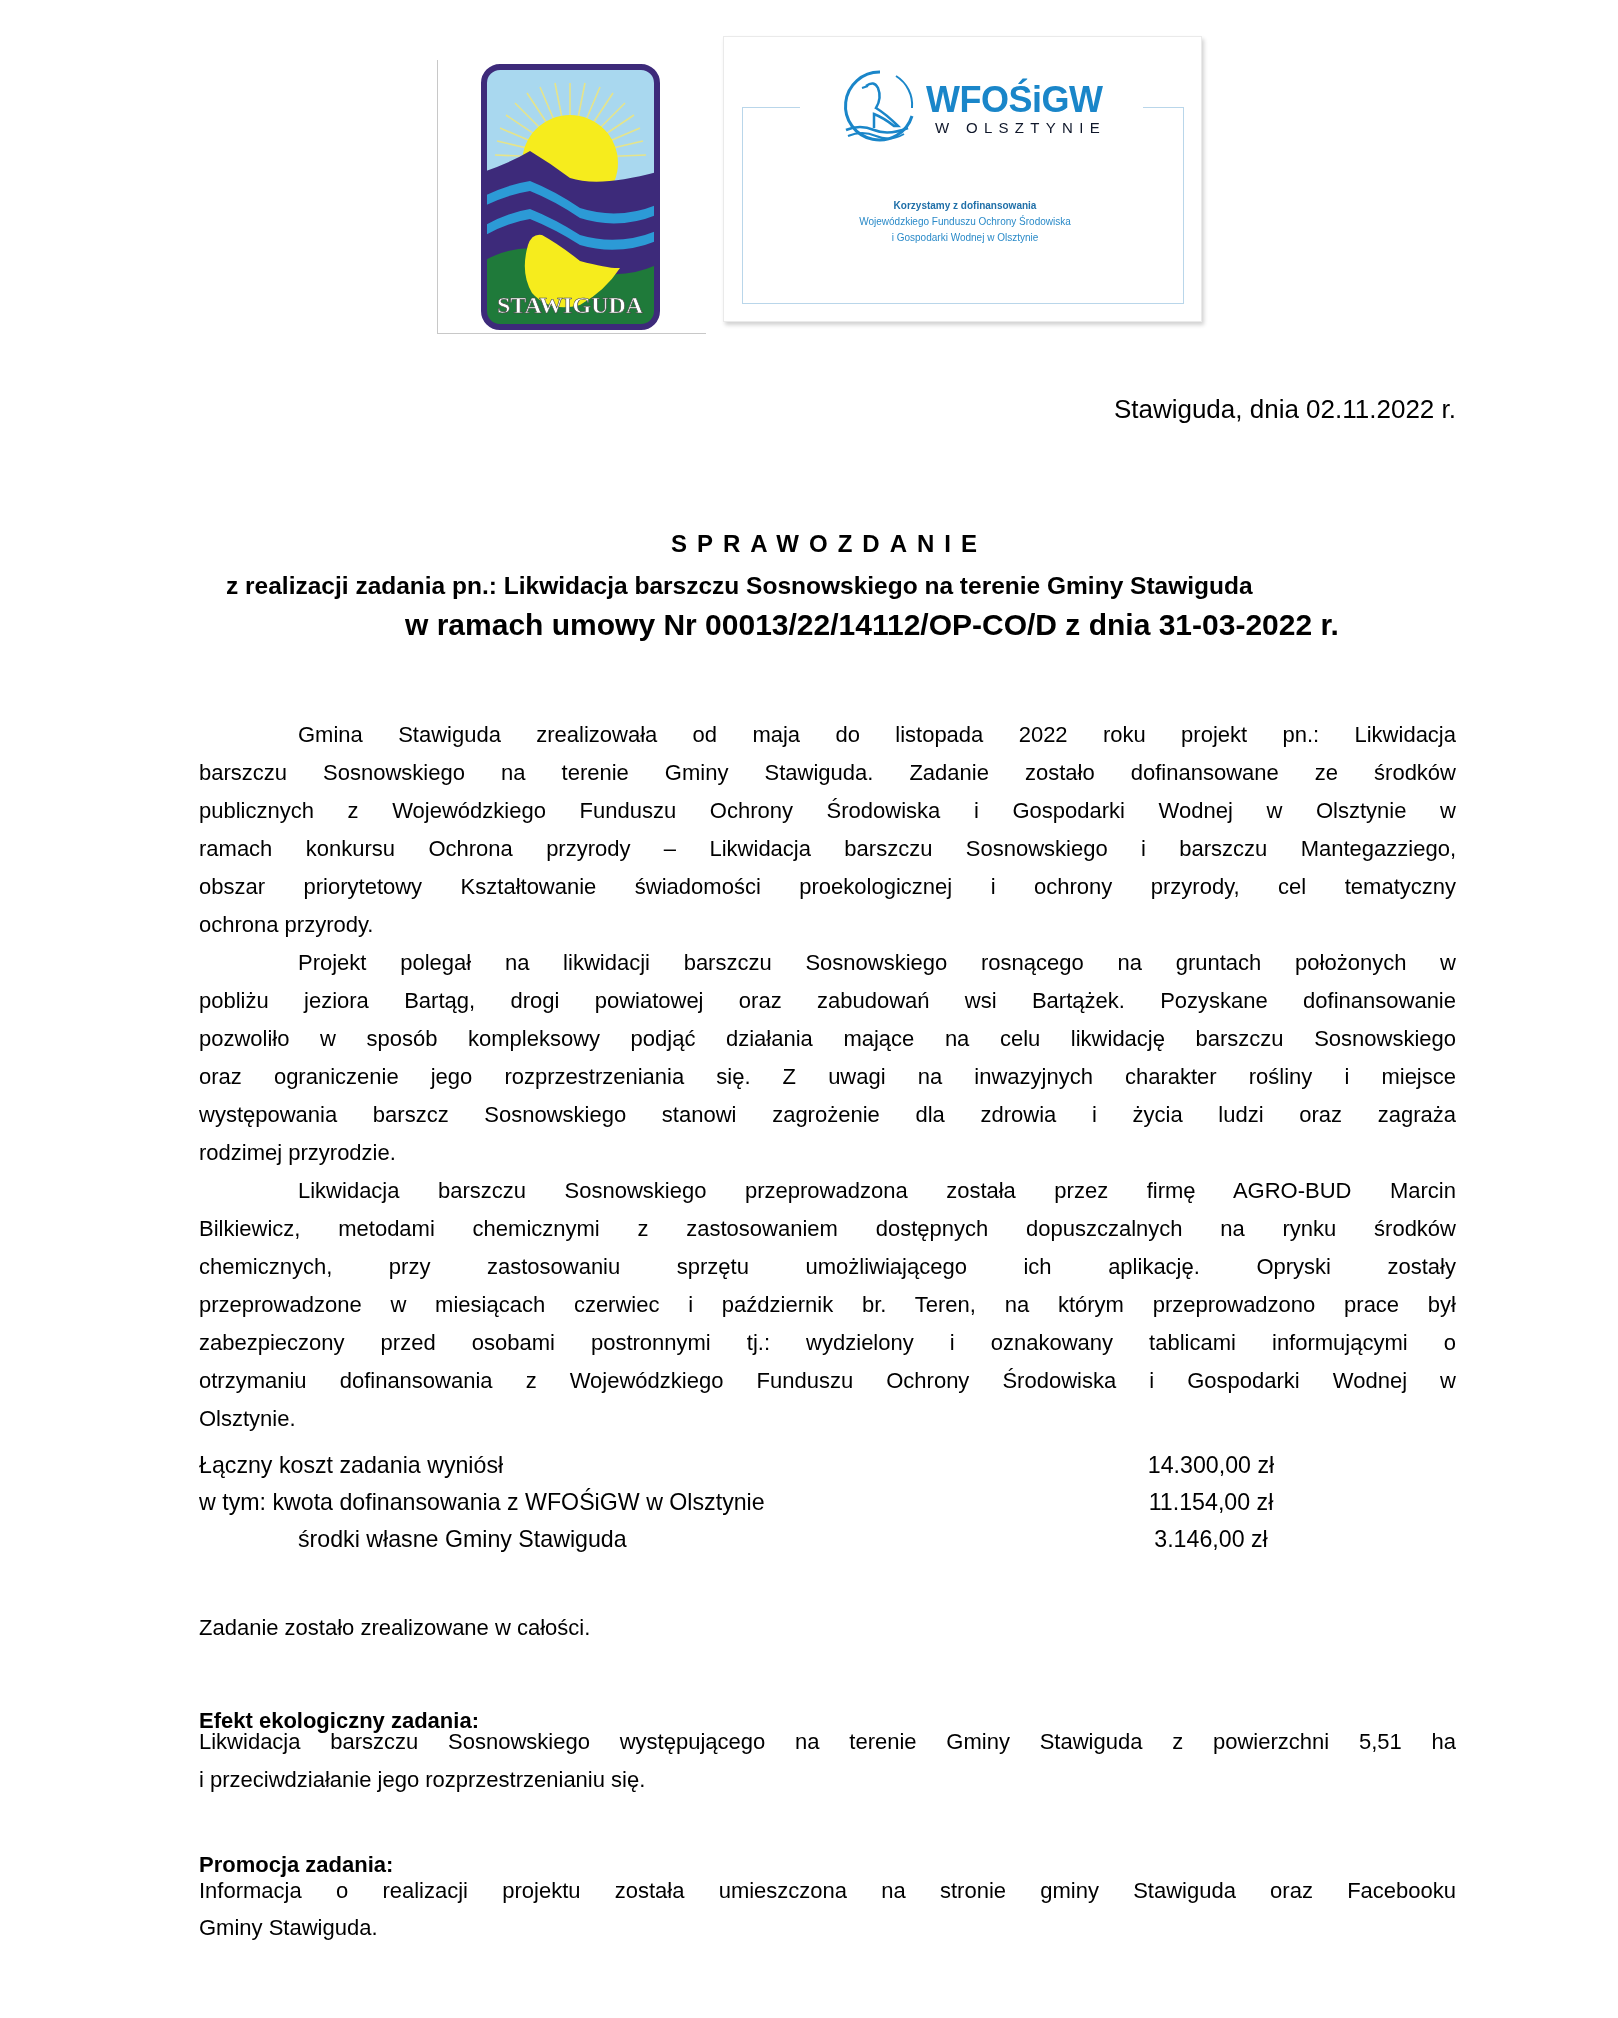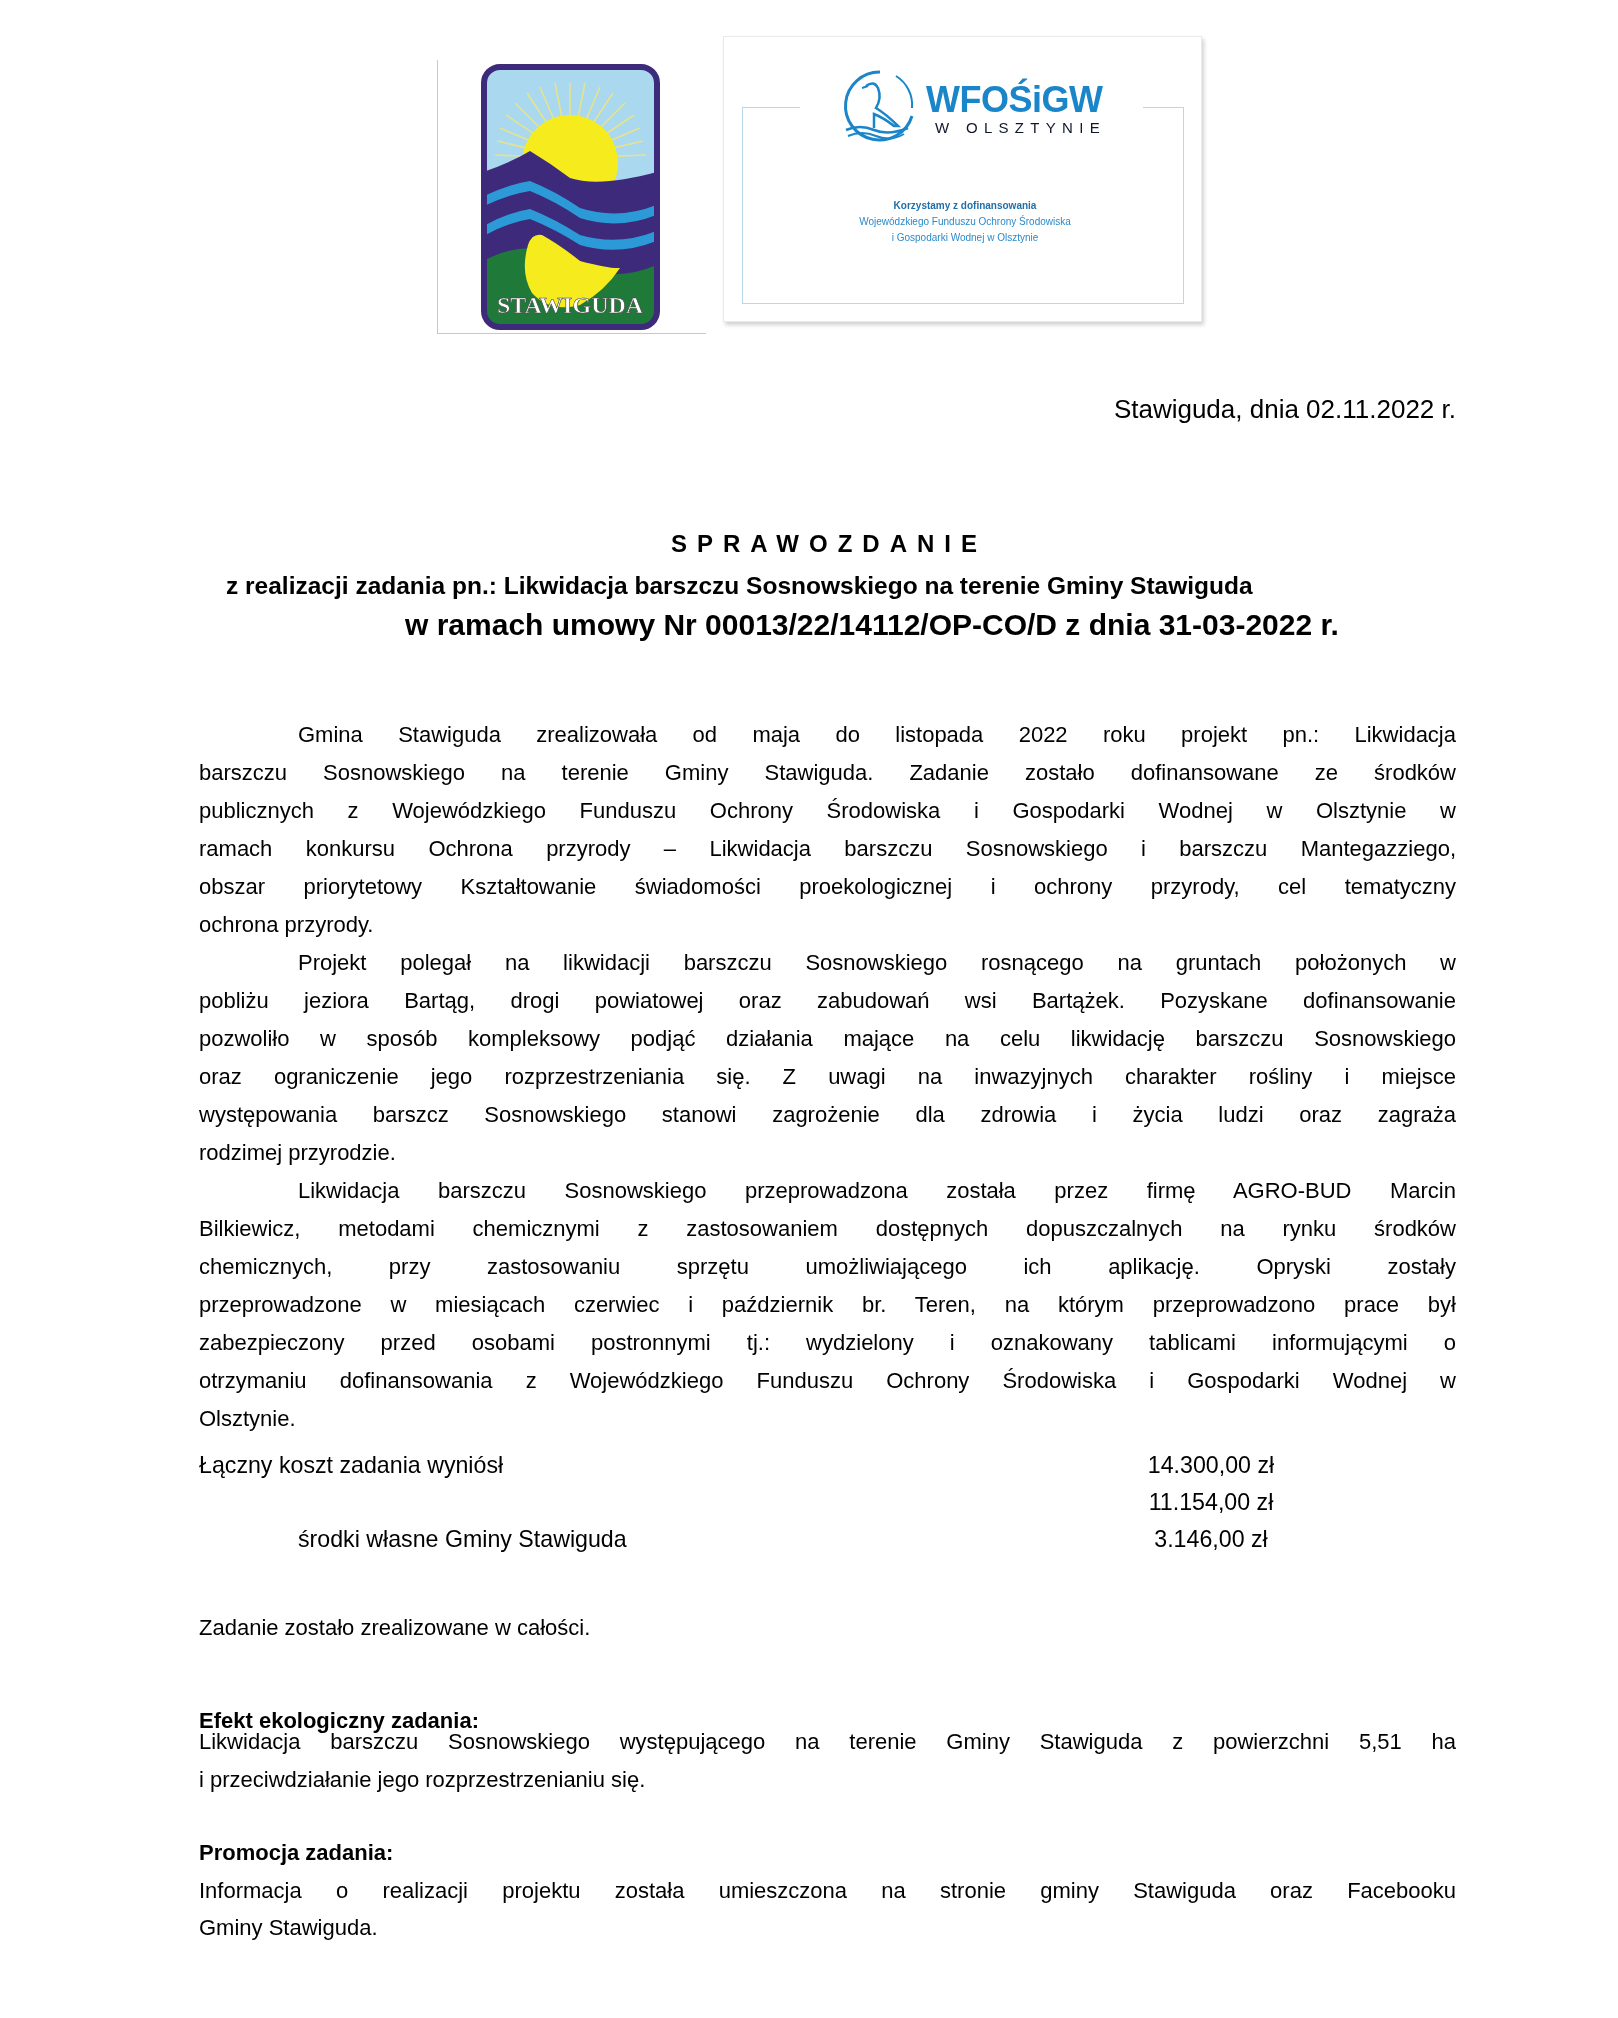--- a/index.html
+++ b/index.html
@@ -134,32 +134,33 @@
   <div class="line" style="top:76px">chemicznych, przy zastosowaniu sprzętu umożliwiającego ich aplikację. Opryski zostały</div>
   <div class="line" style="top:114px">przeprowadzone w miesiącach czerwiec i październik br. Teren, na którym przeprowadzono prace był</div>
   <div class="line" style="top:152px">zabezpieczony przed osobami postronnymi tj.: wydzielony i oznakowany tablicami informującymi o</div>
   <div class="line" style="top:190px">otrzymaniu dofinansowania z Wojewódzkiego Funduszu Ochrony Środowiska i Gospodarki Wodnej w</div>
   <div class="line last" style="top:228px">Olsztynie.</div>
 </div>
 
 <div class="abs col" style="top:1446px; height:120px">
   <div class="cost-label" style="left:0; top:0">Łączny koszt zadania wyniósł</div>
   <div class="cost-val" style="top:0">14.300,00 zł</div>
+  <div class="cost-label" style="left:0; top:37px">w tym: kwota dofinansowania z WFOŚiGW w Olsztynie</div>
   <div class="cost-val" style="top:37px">11.154,00 zł</div>
   <div class="cost-label" style="left:99px; top:74px">środki własne Gminy Stawiguda</div>
   <div class="cost-val" style="top:74px">3.146,00 zł</div>
 </div>
 
 <div class="abs col" style="top:1594px">
   <div class="line last" style="top:0">Zadanie zostało zrealizowane w całości.</div>
 </div>
 
 <div class="abs col" style="top:1671px">
   <div class="line last bold" style="top:16px">Efekt ekologiczny zadania:</div>
   <div class="line" style="top:37px">Likwidacja barszczu Sosnowskiego występującego na terenie Gminy Stawiguda z powierzchni 5,51 ha</div>
   <div class="line last" style="top:75px">i przeciwdziałanie jego rozprzestrzenianiu się.</div>
 </div>
 
 <div class="abs col" style="top:1819px">
-  <div class="line last bold" style="top:0">Promocja zadania:</div>
+  <div class="line last bold" style="top:12px">Promocja zadania:</div>
   <div class="line" style="top:38px">Informacja o realizacji projektu została umieszczona na stronie gminy Stawiguda oraz Facebooku</div>
   <div class="line last" style="top:75px">Gminy Stawiguda.</div>
 </div>
 
 </body></html>

